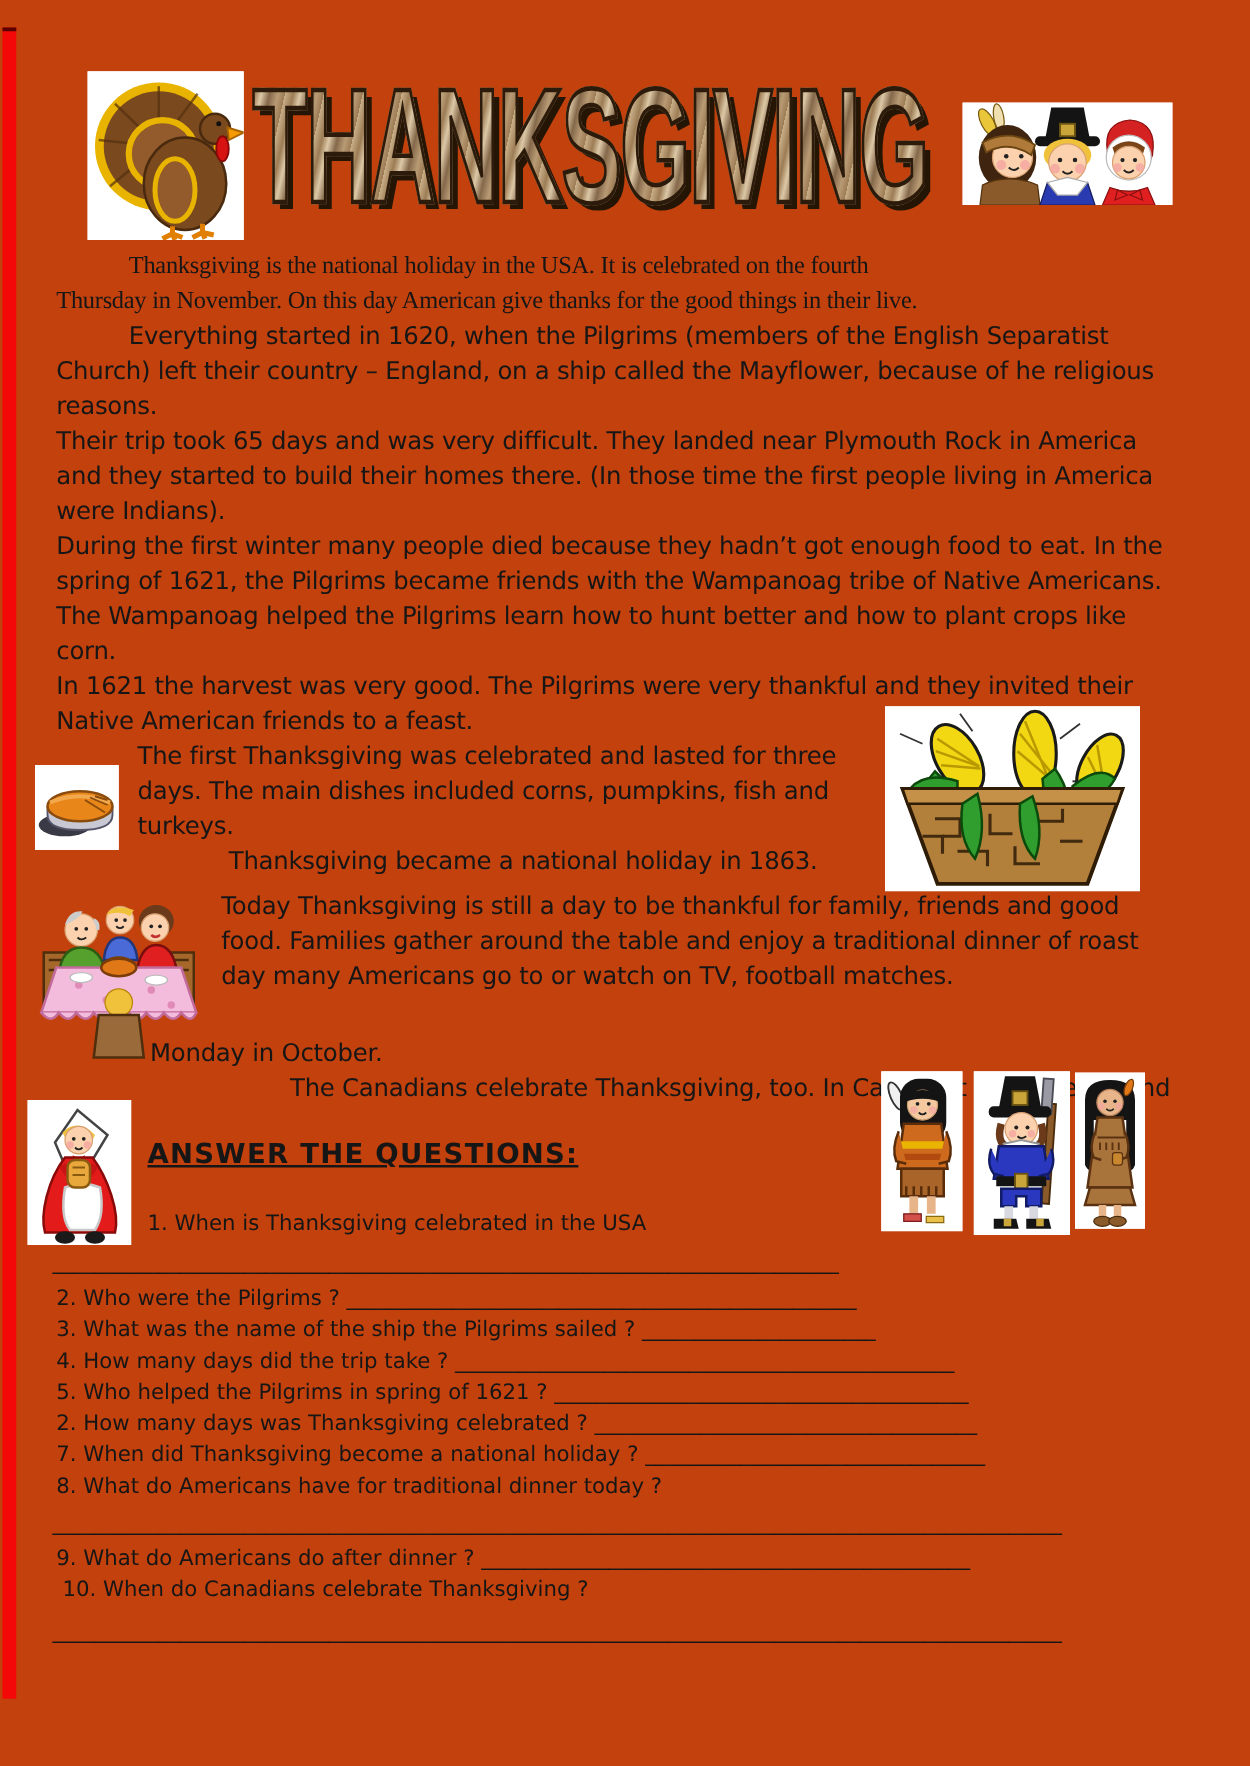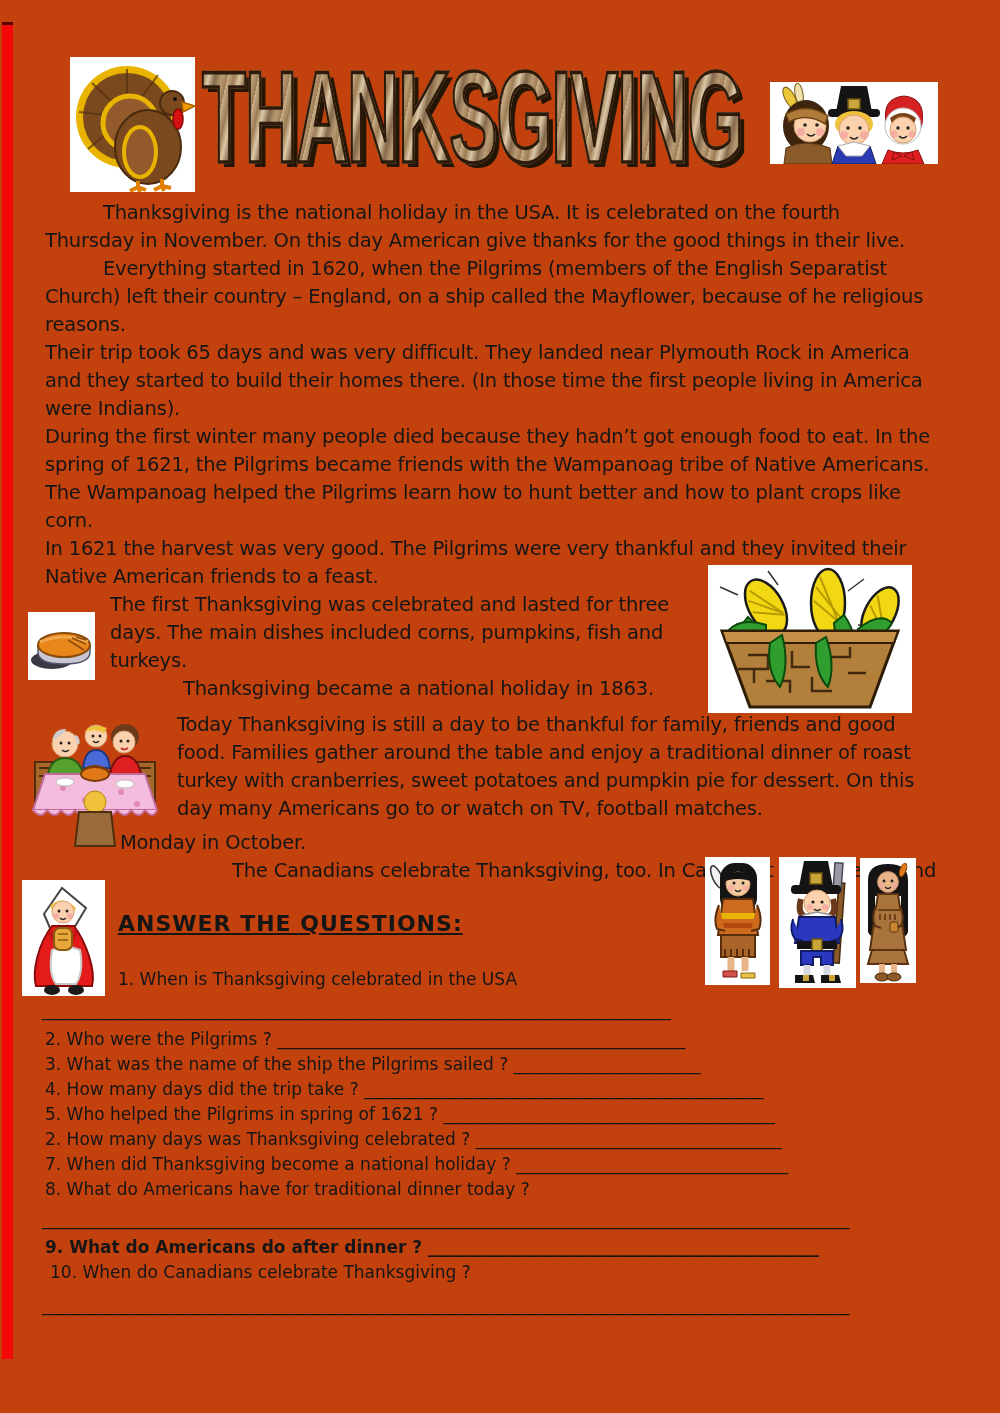--- a/index.html
+++ b/index.html
@@ -30,21 +30,21 @@
   .family{left:25px;top:710px;width:140px;height:138px;background:transparent;}
   .pwoman{left:22px;top:880px;width:83px;height:116px;}
   .nat1{left:705px;top:857px;width:65px;height:128px;}
   .pboy{left:779px;top:857px;width:77px;height:131px;}
   .nat2{left:860px;top:858px;width:56px;height:125px;}
   
   .para{position:absolute;font-size:19.5px;line-height:28px;letter-spacing:-0.2px;}
   .ln{white-space:pre;}
   .ind{text-indent:58px;}
   .ind2{text-indent:112px;}
-  .p1{left:45px;top:199px;}
+  .p1{left:45px;top:199px;font-family:Liberation Serif, serif;}
   .p2{left:45px;top:255px;}
   .p3{left:45px;top:339px;}
   .p4{left:45px;top:423px;}
   .p5{left:45px;top:535px;}
   .p6{left:110px;top:591px;}
   .p7{left:183px;top:675px;}
   .p8{left:177px;top:711px;}
   .p9{left:120px;top:829px;}
   
   .q{position:absolute;font-size:17px;white-space:pre;}
@@ -52,21 +52,21 @@
   .q1{left:118px;top:969px;}
   .b1{left:42px;top:1000px;}
   .q2{left:45px;top:1029px;}
   .q3{left:45px;top:1054px;}
   .q4{left:45px;top:1079px;}
   .q5{left:45px;top:1104px;}
   .q6{left:45px;top:1129px;}
   .q7{left:45px;top:1154px;}
   .q8{left:45px;top:1179px;}
   .bf1{left:42px;top:1209px;}
-  .q9{left:45px;top:1237px;font-weight:bold;}
+  .q9{left:45px;top:1237px;}
   .q10{left:50px;top:1262px;}
   .bf2{left:42px;top:1295px;}
 </style>
 </head>
 <body>
 
 <div class="page">
   <div class="stripe"></div>
 
   <div class="imgbox turkey">
@@ -169,21 +169,20 @@
     <div class="ln">The first Thanksgiving was celebrated and lasted for three</div>
     <div class="ln">days. The main dishes included corns, pumpkins, fish and</div>
     <div class="ln">turkeys.</div>
   </div>
   <div class="para p7">
     <div class="ln">Thanksgiving became a national holiday in 1863.</div>
   </div>
   <div class="para p8">
     <div class="ln">Today Thanksgiving is still a day to be thankful for family, friends and good</div>
     <div class="ln">food. Families gather around the table and enjoy a traditional dinner of roast</div>
-    <div class="ln">turkey with cranberries, sweet potatoes and pumpkin pie for dessert. On this</div>
     <div class="ln">day many Americans go to or watch on TV, football matches.</div>
   </div>
   <div class="para p9">
     <div class="ln">Monday in October.</div>
     <div class="ln ind2">The Canadians celebrate Thanksgiving, too. In Canada it is on the second</div>
   </div>
 
   <div class="imgbox pie">
     <svg viewBox="0 0 67 68">
       <rect width="67" height="68" fill="#ffffff"></rect>

